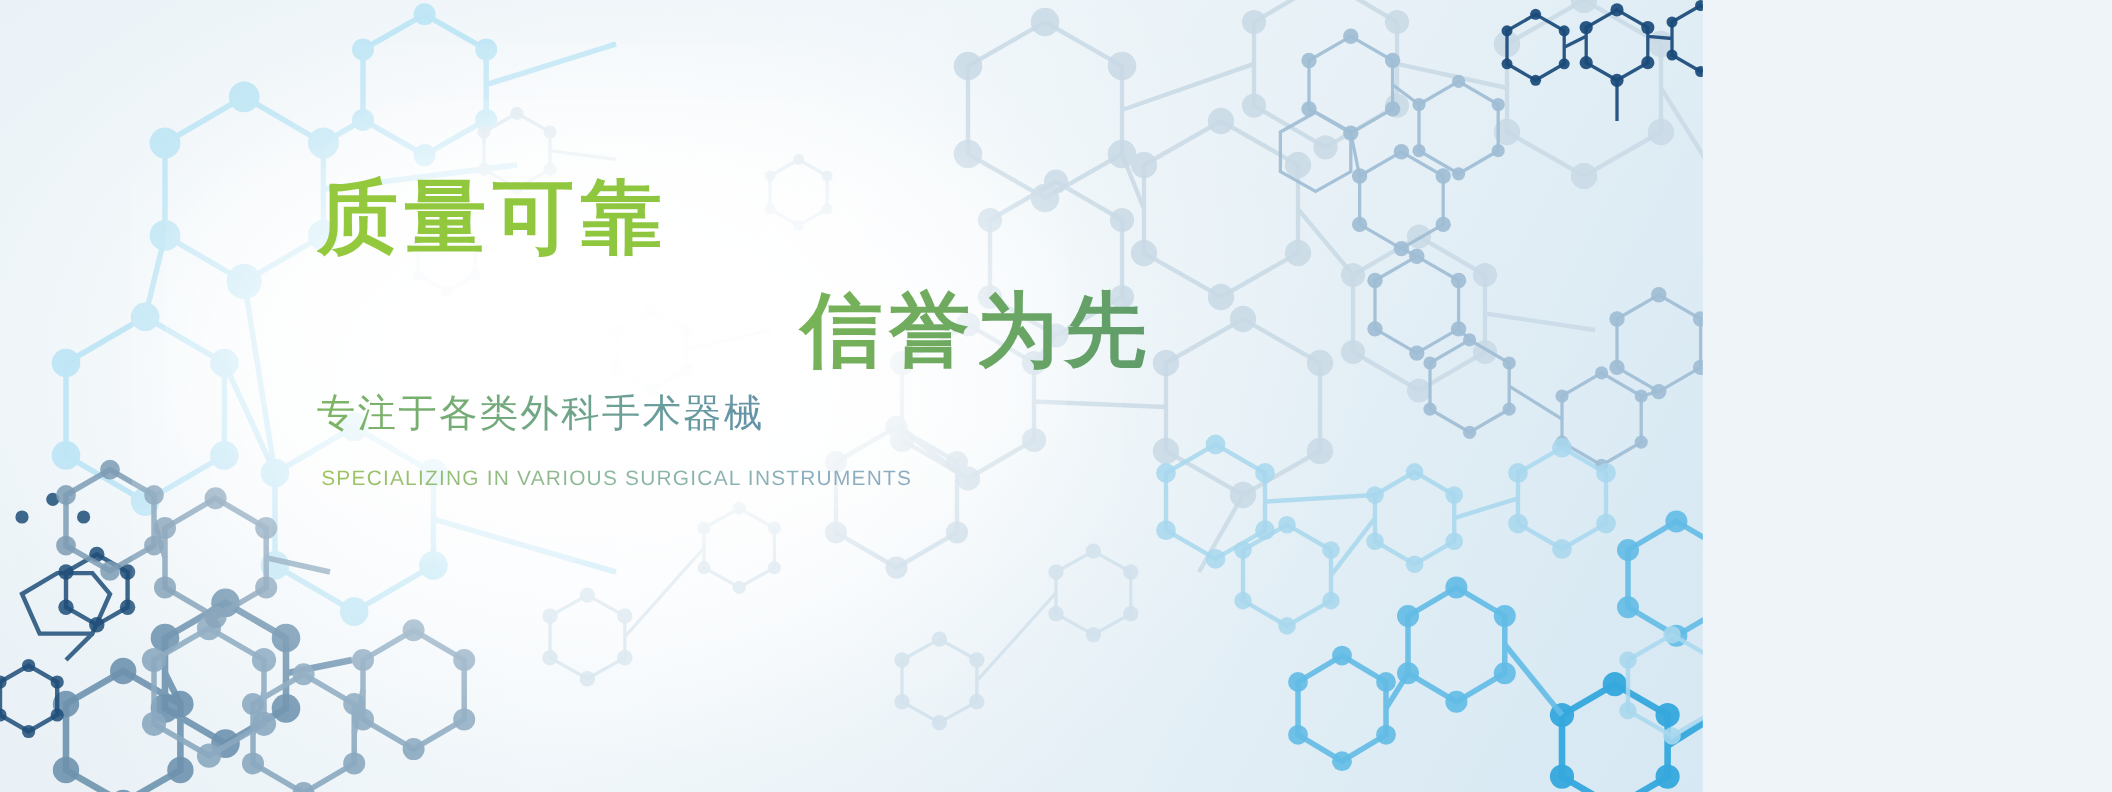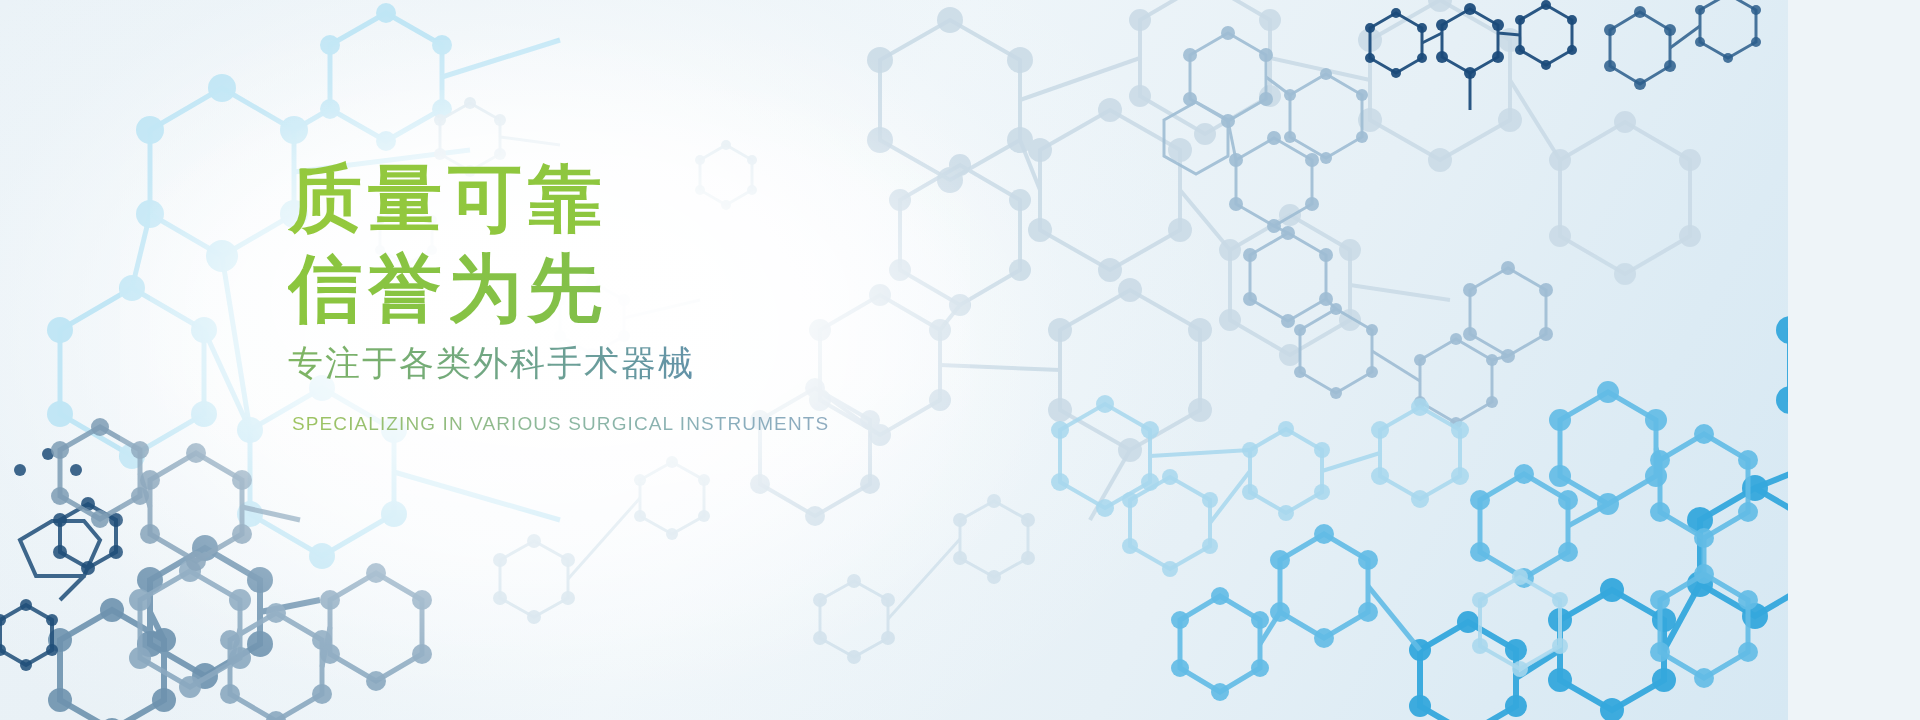--- a/index.html
+++ b/index.html
@@ -4,21 +4,21 @@
 <style>
   * { margin:0; padding:0; box-sizing:border-box; }
   html, body { width:1920px; height:720px; overflow:hidden; }
   body {
     font-family: "Liberation Sans", "DejaVu Sans", sans-serif;
     background: #eef4f8;
   }
 
   #banner {
     position:relative;
-    width:1788px;
+    width:1548px;
     height:720px;
     overflow:hidden;
     background:
       radial-gradient(ellipse 900px 620px at 520px 330px, #ffffff 0%, rgba(255,255,255,0.72) 32%, rgba(246,250,252,0.25) 62%, rgba(240,247,251,0) 80%),
       linear-gradient(118deg, #eaf2f7 0%, #e9f1f6 22%, #eef5f9 45%, #e6f0f6 68%, #dcebf4 86%, #d6e8f3 100%);
   }
 
   .layer {
     position:absolute;
     top:0; left:0;
@@ -45,22 +45,23 @@
     -webkit-background-clip:text;
     background-clip:text;
     color:transparent;
     -webkit-text-fill-color:transparent;
     font-family:"DejaVu Sans","Liberation Sans",sans-serif;
   }
   #headline-1 {
     background-image:linear-gradient(100deg,#95c93d 0%,#8dc63f 42%,#88c147 72%,#7cb45c 100%);
   }
   #headline-2 {
-    margin-top:14px;
+    margin-top:26px;
     background-image:linear-gradient(100deg,#8cc63e 0%,#83c049 38%,#71ac5e 70%,#5f9c6b 100%);
+    text-align:right;
   }
 
   #tagline-en {
     margin-top:26px;
     margin-left:4px;
     font-size:19px;
     letter-spacing:1.1px;
     font-weight:normal;
     white-space:nowrap;
     background-image:linear-gradient(96deg,#9ec45f 0%,#93bd7a 18%,#8bb7a0 36%,#8aaebd 58%,#8fa9c0 78%,#93a9c2 100%);

